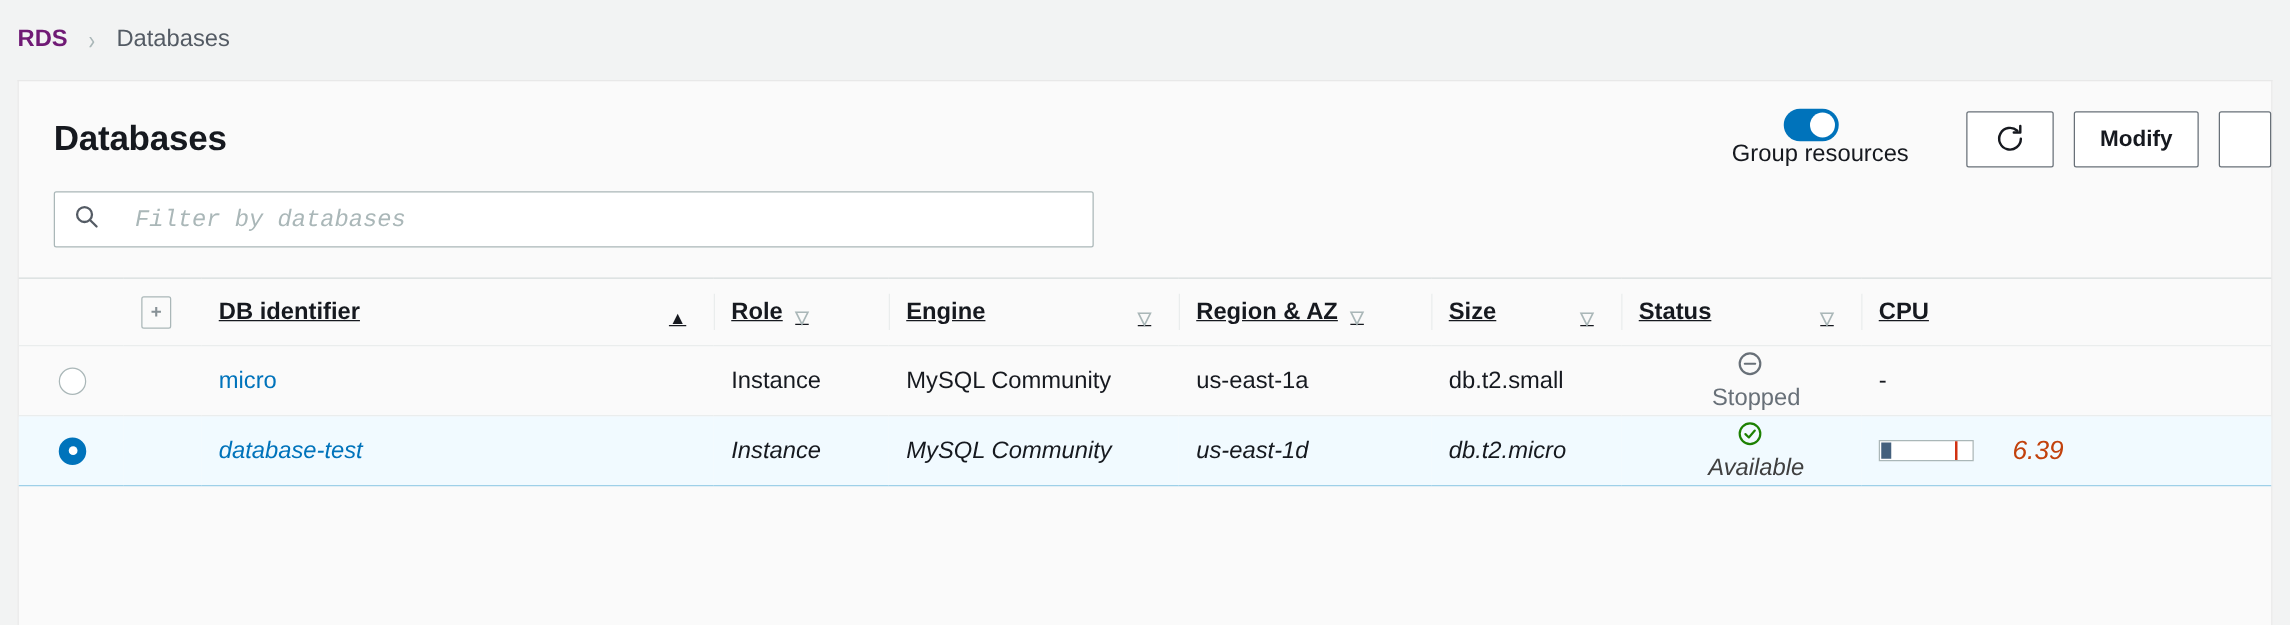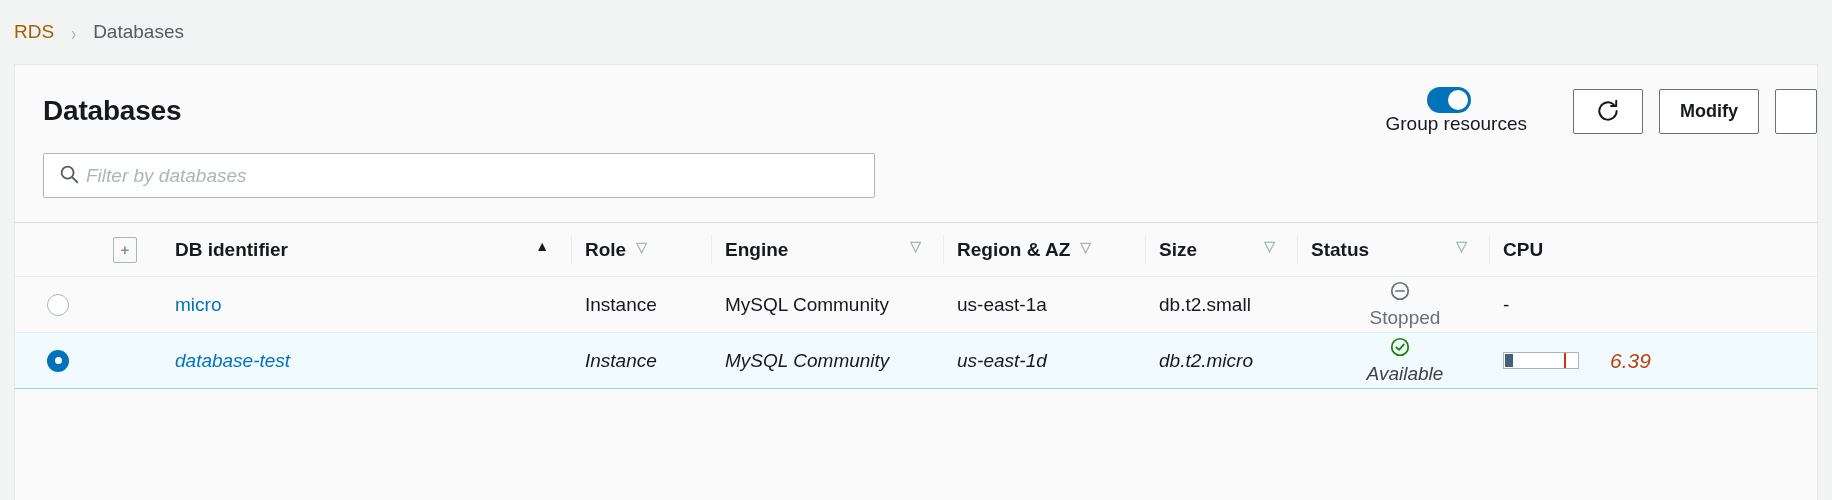--- a/index.html
+++ b/index.html
@@ -14,23 +14,24 @@
 
   
   .breadcrumb {
     height: 64px;
     display: flex;
     align-items: center;
     padding-left: 14px;
     font-size: 19px;
   }
   .crumb-link {
-    color: #a16207;
+    color: #701a75;
     text-decoration: none;
     cursor: pointer;
+    font-weight: bold;
   }
   .crumb-sep {
     margin: 0 16px;
     color: #aab7b8;
     font-size: 21px;
     line-height: 1;
     display: inline-block;
     transform: scaleX(0.75);
     font-weight: 300;
   }
@@ -135,22 +136,22 @@
     background: #ffffff;
     display: flex;
     align-items: center;
     padding: 0 14px;
   }
   .search-box svg { flex: none; }
   .search-input {
     border: none;
     outline: none;
     background: transparent;
-    margin-left: 4px;
-    font-family: Liberation Sans, sans-serif;
+    margin-left: 26px;
+    font-family: Liberation Mono, monospace;
     font-size: 19px;
     color: #16191f;
     width: 100%;
   }
   .search-input::placeholder {
     color: #aab7b8;
     font-style: italic;
   }
 
   
@@ -172,22 +173,23 @@
   }
   thead th.divided::before {
     content: "";
     position: absolute;
     left: 0; top: 12px; bottom: 12px;
     width: 1px;
     background: #eaeded;
   }
   .th-inner {
     display: flex;
-    align-items: flex-start;
+    align-items: flex-end;
     padding-left: 14px;
+    text-decoration: underline;
   }
   .sort-caret { margin-left: auto; margin-right: 22px; font-size: 14px; line-height: 1; }
   .sort-caret.asc { color: #16191f; }
   .sort-caret.inactive { color: #aab7b8; }
   .caret-tight { margin-left: 10px; margin-right: 0; font-size: 14px; color: #aab7b8; }
 
   .col-radio  { width: 84px; }
   .col-expand { width: 62px; }
   .col-dbid   { width: 410px; }
   .col-role   { width: 140px; }

